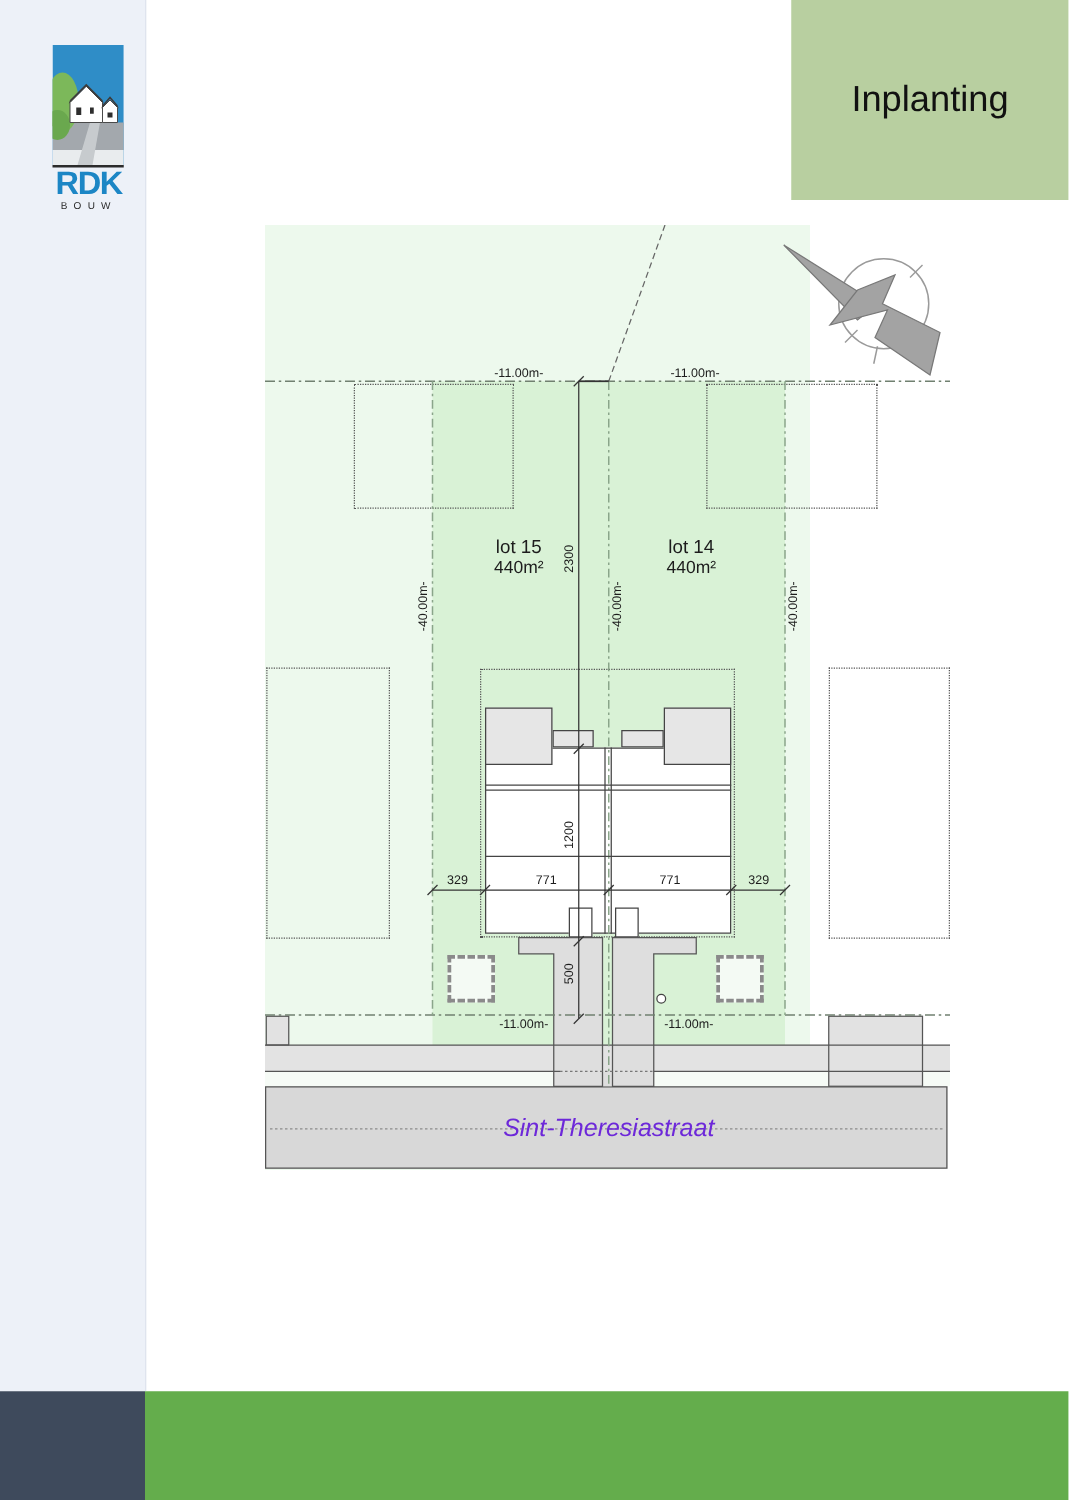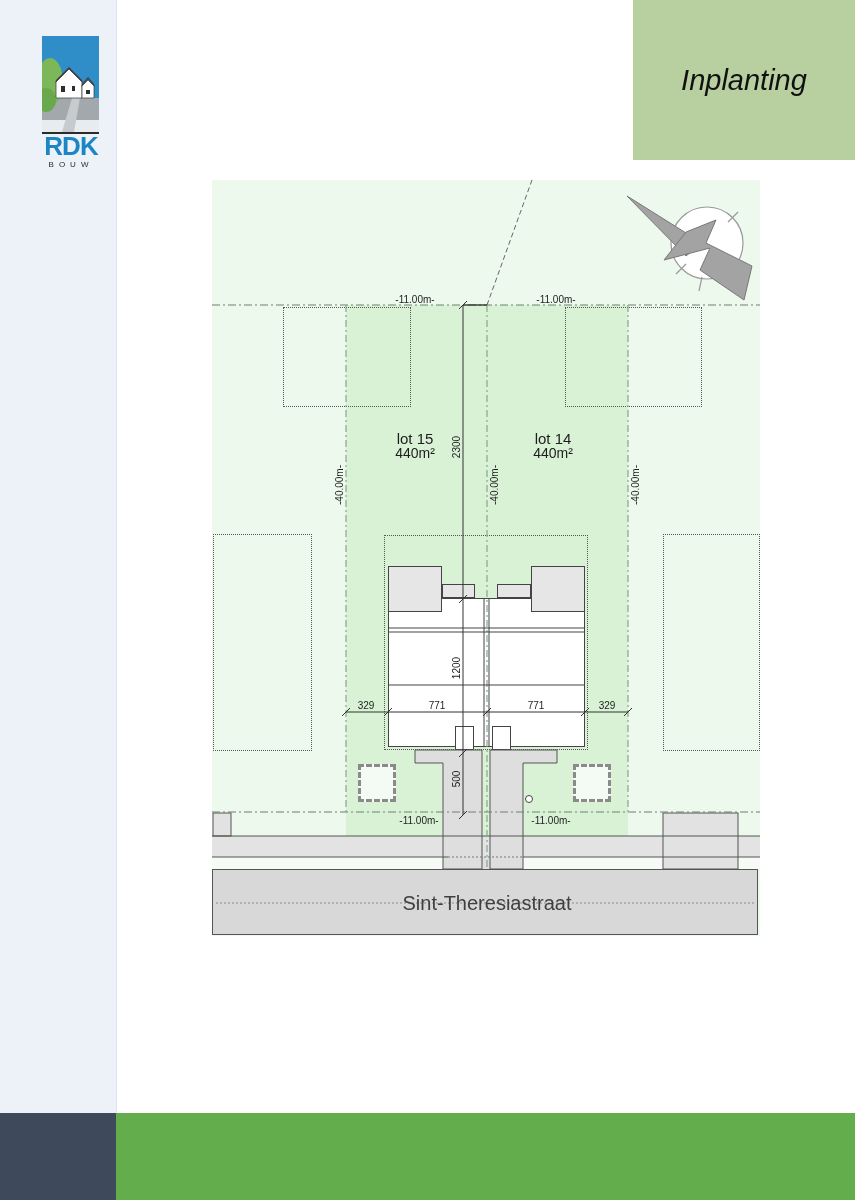--- a/index.html
+++ b/index.html
@@ -11,24 +11,24 @@
   #footer-dark{left:0;top:1113px;width:116px;height:87px;background:#3e4a5c;}
   #footer-green{left:116px;top:1113px;width:739px;height:87px;background:#64ad4c;}
   
   #logo-box{left:42px;top:36px;width:57px;height:96px;border-bottom:2px solid #2b2b2b;}
   #logo-name{left:38px;top:134px;width:66px;text-align:center;font-size:26px;font-weight:700;
              letter-spacing:-1px;color:#1c86c5;line-height:24px;}
   #logo-sub{left:38px;top:160px;width:66px;text-align:center;font-size:8px;font-weight:400;
             letter-spacing:5px;color:#2a2a2a;}
   
   #title-box{left:633px;top:0;width:222px;height:160px;background:#b8cfa0;
-             display:flex;align-items:center;justify-content:center;font-style:italic;}
+             display:flex;align-items:center;justify-content:center;}
   #title-box span{font-size:29px;color:#111;}
   
-  #plan{left:212px;top:180px;width:548px;height:756px;background:#edf9ed;}
+  #plan{left:212px;top:180px;width:436px;height:756px;background:#edf9ed;}
   #plan .lots{left:134px;top:125px;width:282px;height:531px;background:#d9f2d6;}
   .dotted-rect{border:1px dotted #555;background:transparent;}
   #zone-rear-left{left:71px;top:127px;width:126px;height:98px;}
   #zone-rear-right{left:353px;top:127px;width:135px;height:98px;}
   #zone-side-left{left:1px;top:354px;width:97px;height:215px;}
   #zone-side-right{left:451px;top:354px;width:95px;height:215px;}
   #build-zone{left:172px;top:355px;width:202px;height:213px;}
   
   .bldg{border:1px solid #444;box-sizing:border-box;}
   #house-body{left:176px;top:418px;width:197px;height:149px;background:#ffffff;}
@@ -46,21 +46,21 @@
   #band1{left:0;top:656px;width:548px;height:21px;background:#e3e3e3;}
   #band2{left:0;top:677px;width:548px;height:12px;background:#f6fbf6;}
   #street{left:0;top:689px;width:546px;height:66px;background:#d8d8d8;border:1px solid #555;box-sizing:border-box;}
   
   .lbl{position:absolute;white-space:nowrap;color:#1d1d1d;}
   .dim{font-size:10px;}
   .rot{transform:translate(-50%,-50%) rotate(-90deg);}
   .ctr{transform:translate(-50%,-50%);}
   .lot-name{font-size:15px;}
   .lot-area{font-size:14px;}
-  #street-name{font-size:20px;color:#404040;}
+  #street-name{font-size:20px;color:#6d28d9;font-style:italic;}
   svg.overlay{position:absolute;left:0;top:0;pointer-events:none;}
 </style>
 </head>
 <body>
 
 <div id="page">
 
   <div id="sidebar" class="abs"></div>
   <div id="footer-dark" class="abs"></div>
   <div id="footer-green" class="abs"></div>

